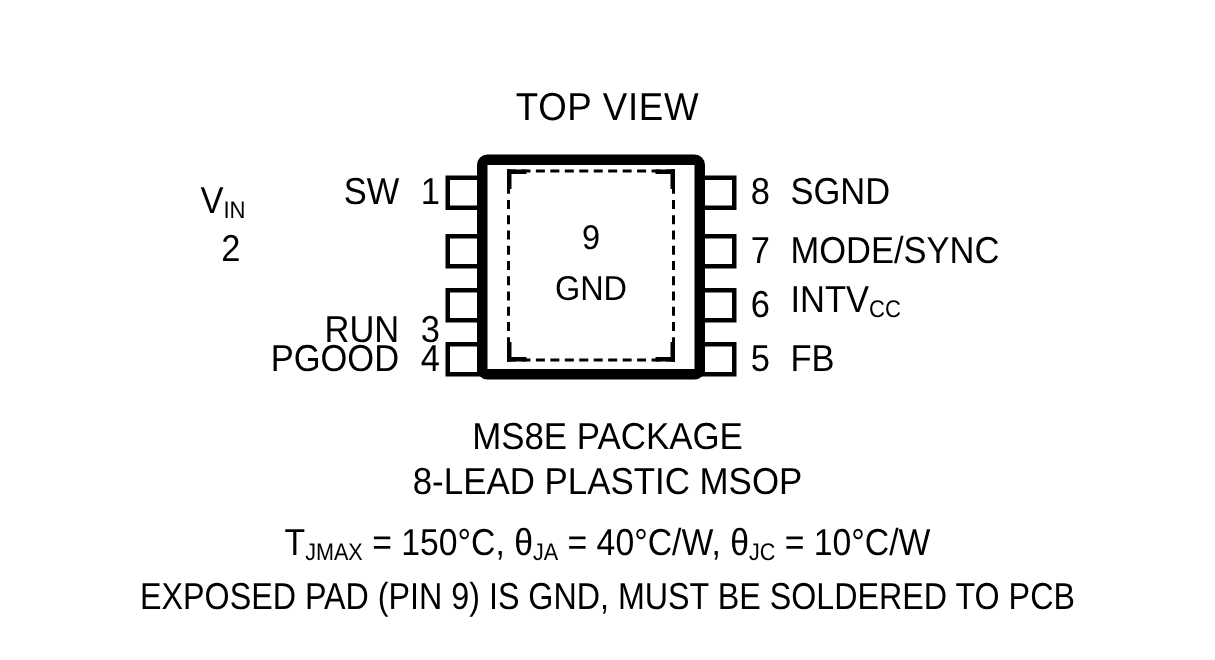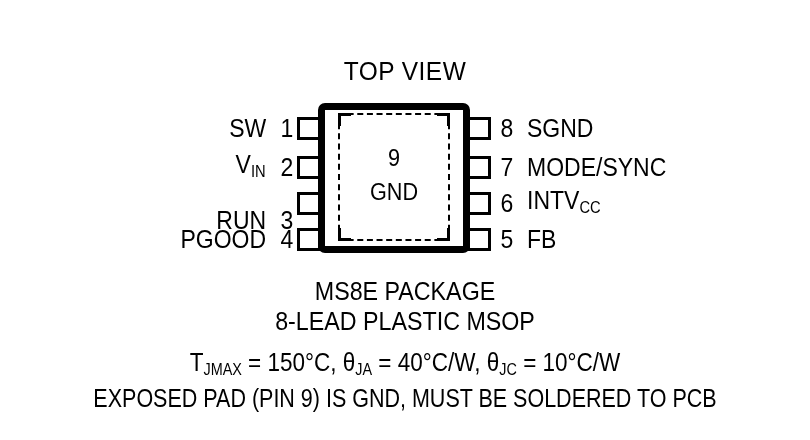--- a/index.html
+++ b/index.html
@@ -176,21 +176,21 @@
 
 <div id="canvas">
 
   <div class="top-view-title">TOP VIEW</div>
 
   <div class="left-labels">
     <div class="pin-row left" style="top:14px;">
       <span class="pin-name">SW</span>
       <span class="pin-num">1</span>
     </div>
-    <div class="pin-row left" style="top:53px;">
+    <div class="pin-row left" style="top:53px;flex-direction:column;">
       <span class="pin-name"><span>V</span><sub>IN</sub></span>
       <span class="pin-num">2</span>
     </div>
     <div class="pin-row left" style="top:106px;">
       <span class="pin-name">RUN</span>
       <span class="pin-num">3</span>
     </div>
     <div class="pin-row left" style="top:125px;">
       <span class="pin-name">PGOOD</span>
       <span class="pin-num">4</span>

